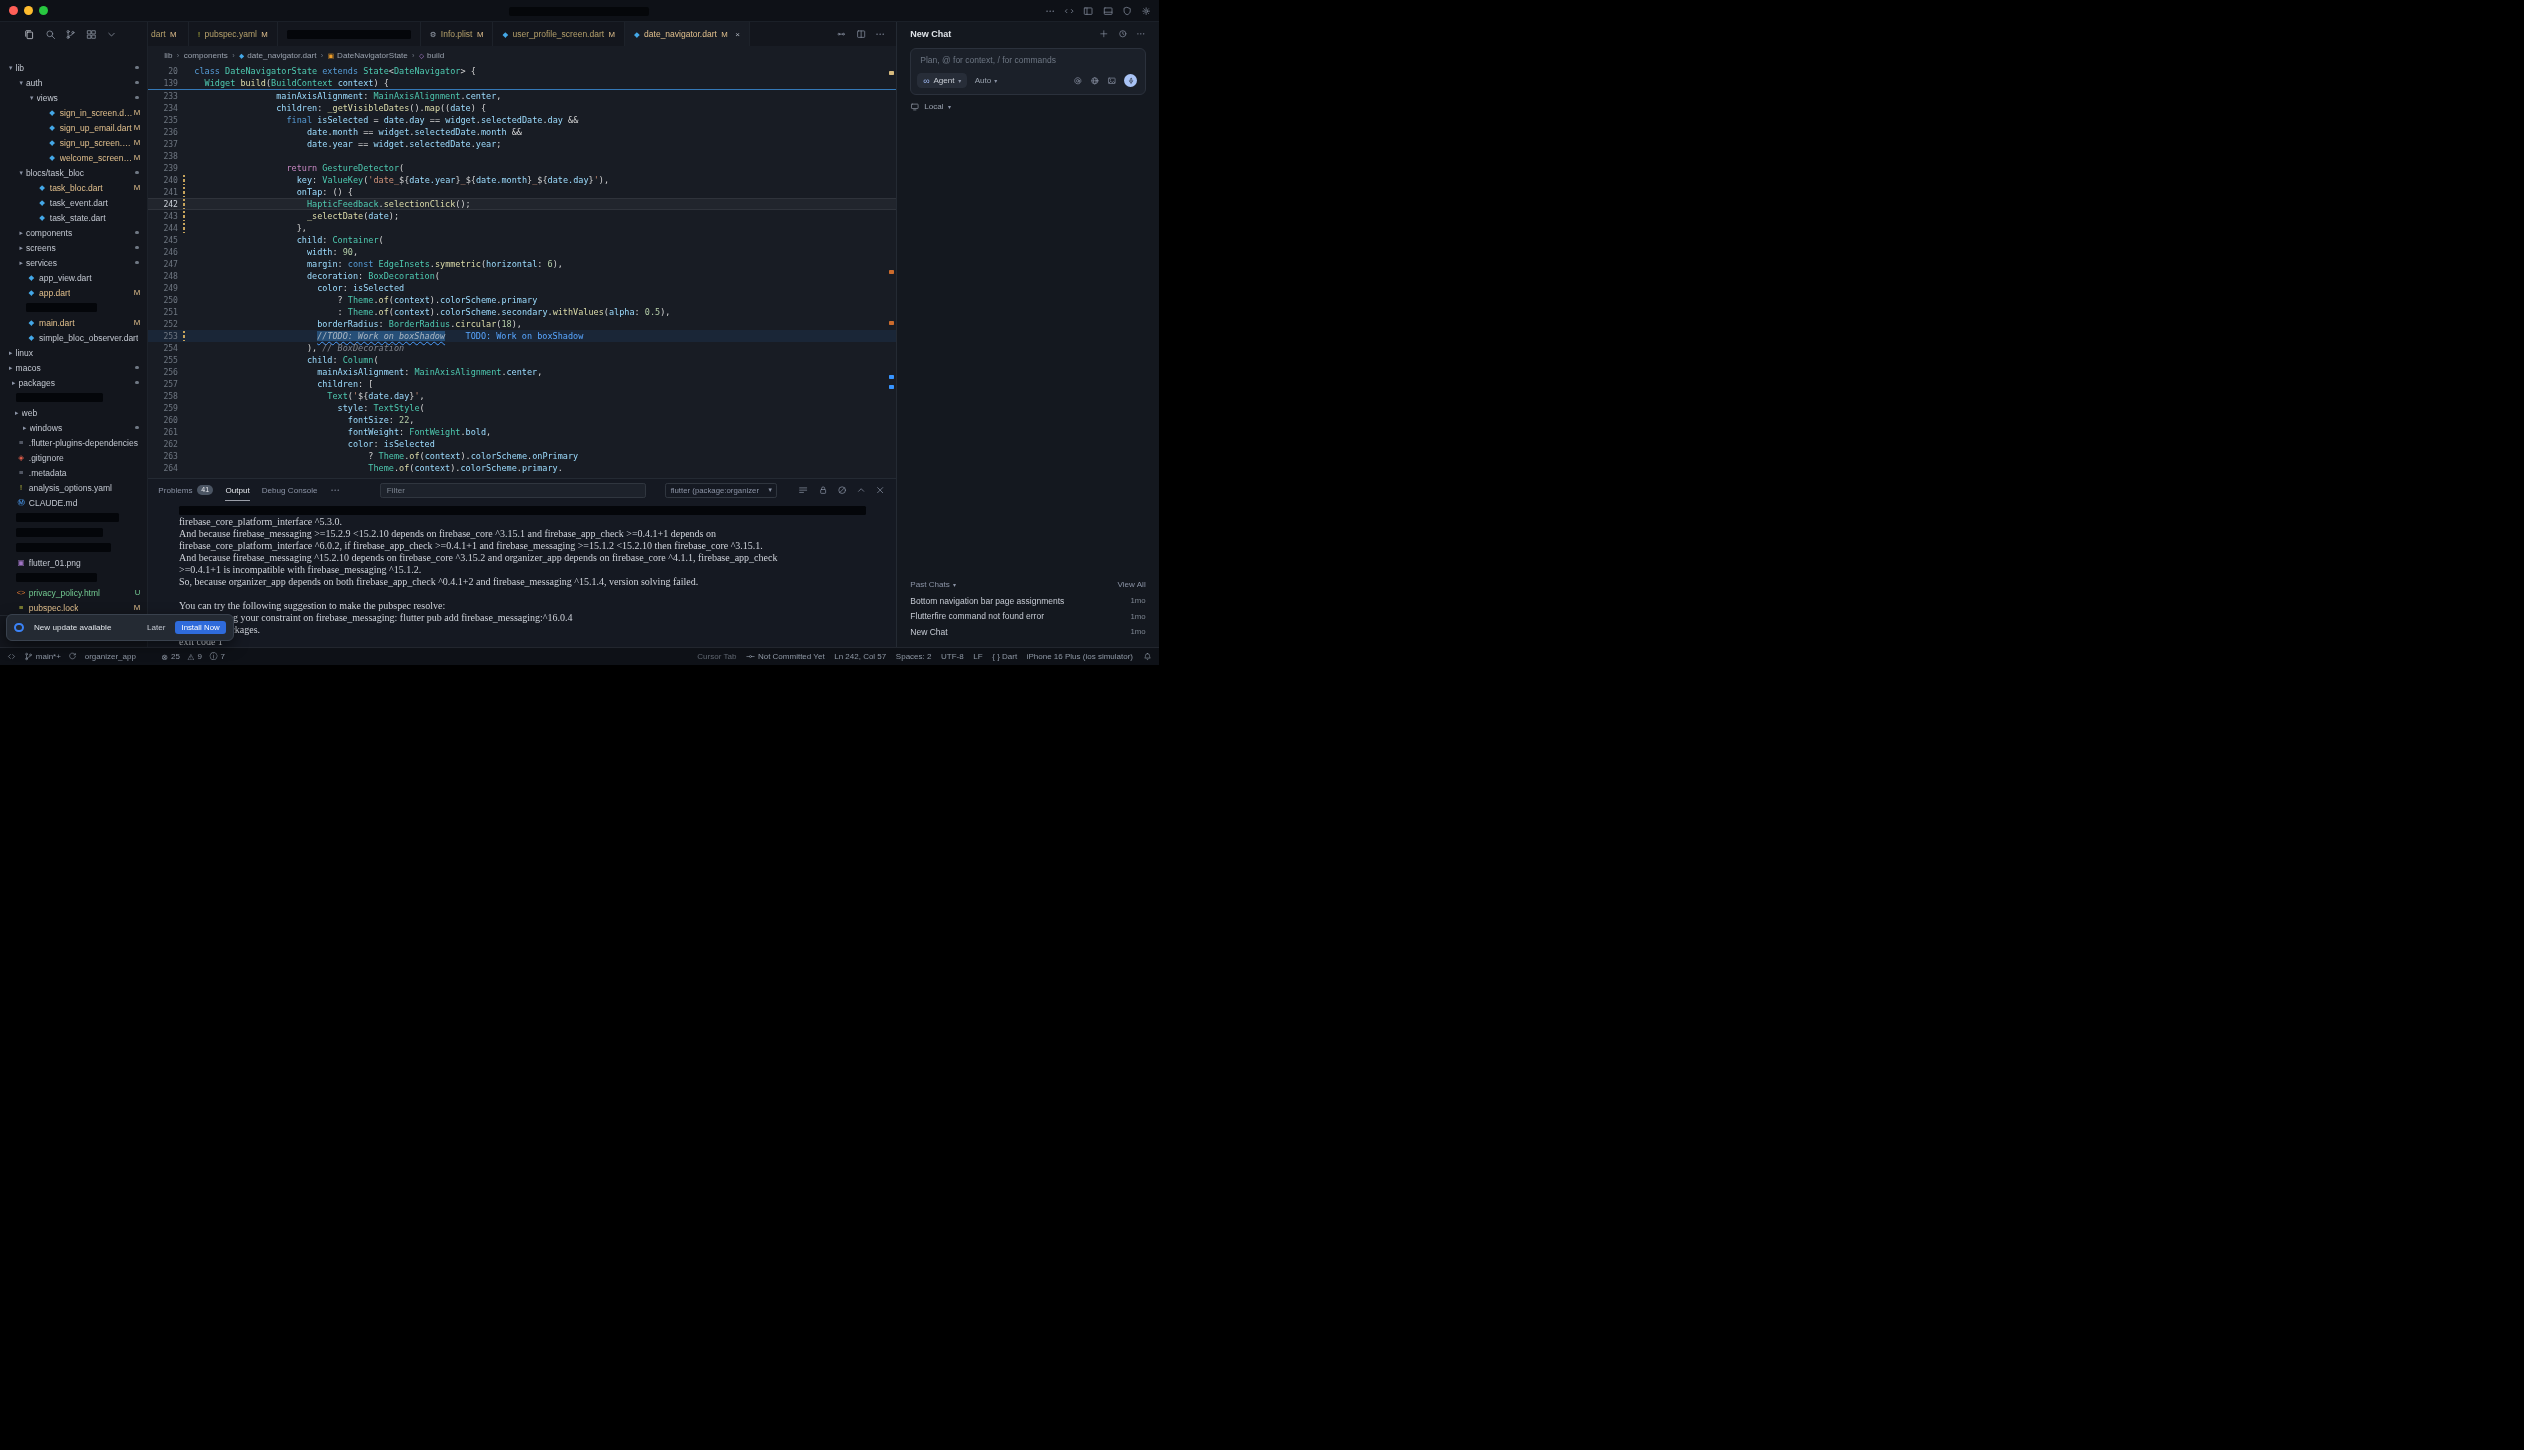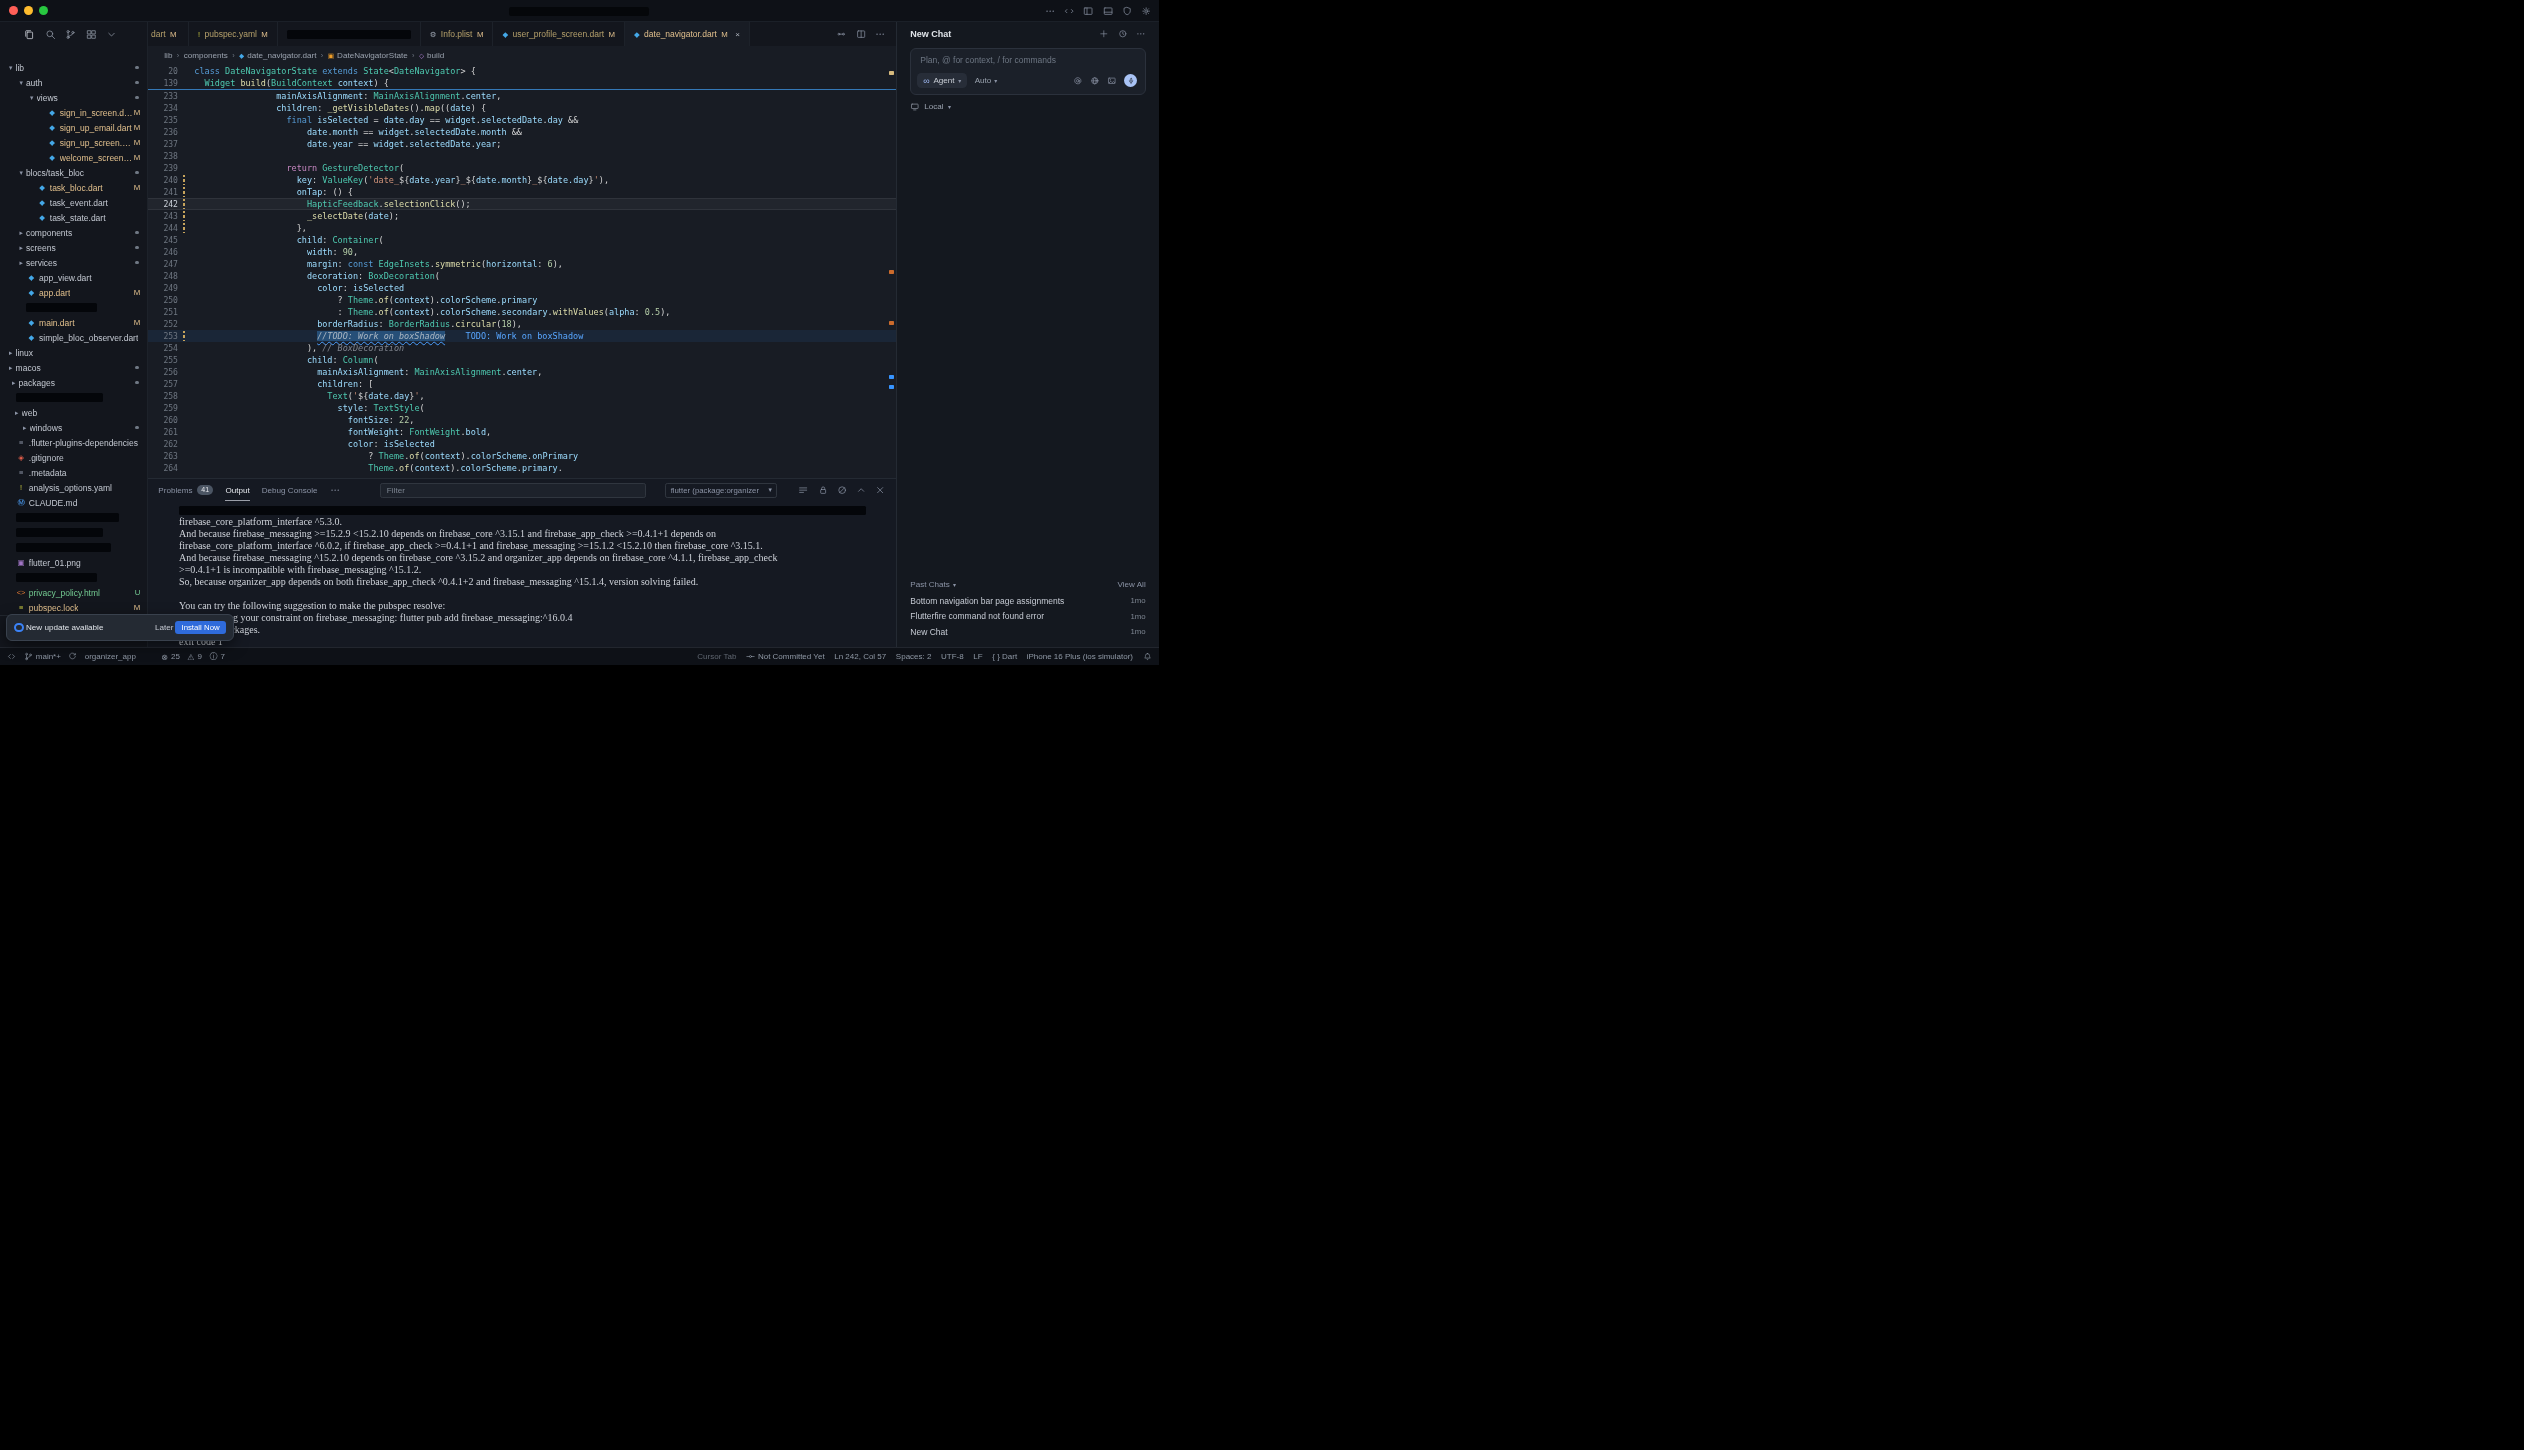--- a/index.html
+++ b/index.html
@@ -124,21 +124,21 @@
   .statusbar{position:absolute;left:0;right:0;bottom:0;height:18px;background:#0e1117;border-top:0.7px solid #22262e;
              display:flex;align-items:center;font-size:8px;color:#8f98a5;padding:0 7.4px}
   .sleft{display:flex;gap:7.4px;align-items:center}
   .sright{margin-left:auto;display:flex;gap:9.6px;align-items:center}
   .sitem{display:flex;gap:3px;align-items:center;cursor:pointer;white-space:nowrap}
   .sitem.dim{color:#5f6670}
   .sglyph{font-size:8.1px}
 
   
   .toast{position:absolute;left:6px;top:614px;width:228px;height:27px;background:#242a33;border:0.7px solid #39414d;
-         border-radius:6px;display:flex;align-items:center;padding:0 7.4px;gap:2px;z-index:60;
+         border-radius:6px;display:flex;align-items:center;padding:0 7.4px;gap:10px;z-index:60;
          box-shadow:0 4.4px 13.3px rgba(0,0,0,.5)}
   .toast-ic{width:9.6px;height:9.6px;border-radius:50%;border:2.2px solid #3b82f6;flex:none}
   .toast-msg{font-size:8.1px;color:#dfe3e8;margin-right:auto}
   .toast-later{font-size:8.1px;color:#c3c8d1;cursor:pointer}
   .toast-install{background:#2f6bdb;color:#fff;font-size:7.8px;border-radius:3px;padding:2.2px 6px;cursor:pointer}
 </style>
 </head>
 <body>
 
 <div id="root">

